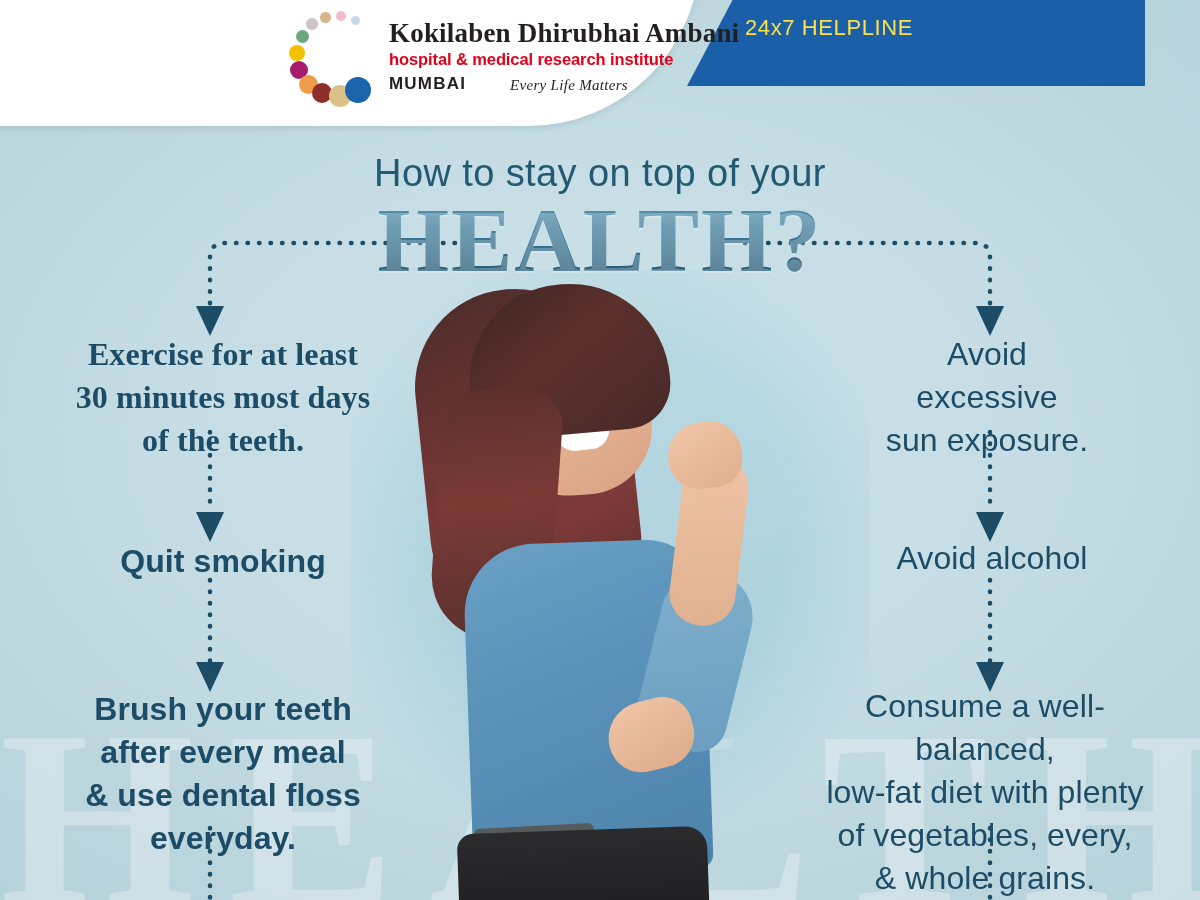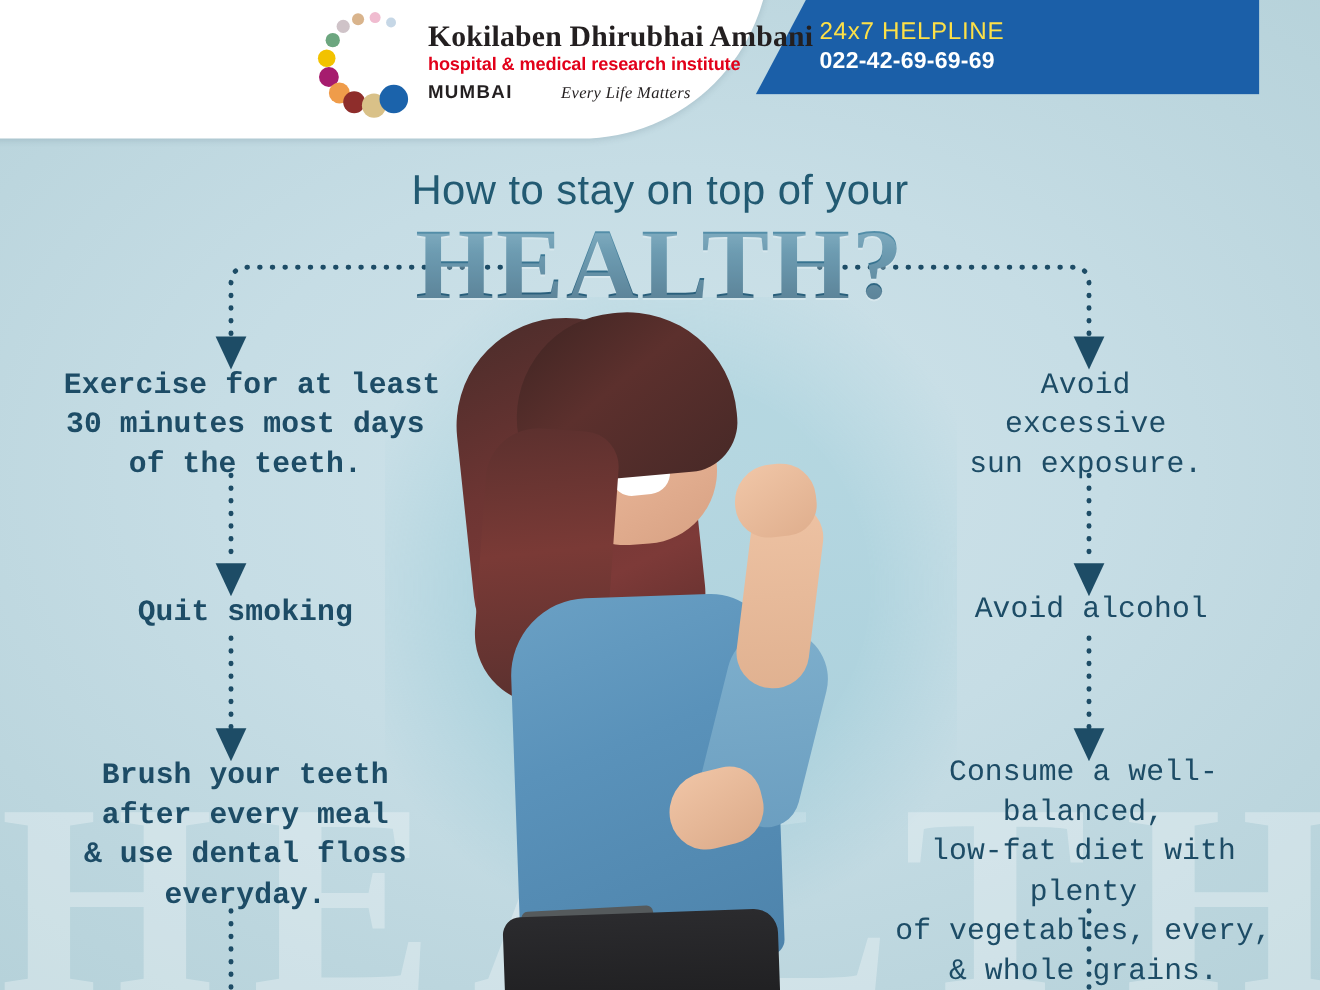--- a/index.html
+++ b/index.html
@@ -175,21 +175,21 @@
     background:linear-gradient(180deg,#6ba3bb 0%,#3d7b98 38%,#1d4f6b 100%);
     -webkit-background-clip:text;background-clip:text;
     -webkit-text-fill-color:transparent;color:#1d4f6b;
     text-shadow:0 2px 0 rgba(255,255,255,.25);
   }
   
   .svg-layer{position:absolute;inset:0;width:1200px;height:900px;z-index:5;pointer-events:none;}
   
   .tip{
     position:absolute;z-index:7;text-align:center;
-    color:#1d4c66;font-size:27px;line-height:1.34;letter-spacing:.1px;font-family:Liberation Mono, monospace;
+    color:#1d4c66;font-size:32px;line-height:1.34;letter-spacing:.1px;
   }
   .tip.l1{left:58px;top:333px;width:330px;}
   .tip.l2{left:78px;top:537px;width:290px;}
   .tip.l3{left:68px;top:688px;width:310px;}
   .tip.r1{left:862px;top:333px;width:250px;}
   .tip.r2{left:872px;top:537px;width:240px;}
   .tip.r3{left:800px;top:685px;width:370px;}
 </style>
 </head>
 <body>
@@ -271,21 +271,20 @@
       <div>Consume a well-balanced,</div>
       <div>low-fat diet with plenty</div>
       <div>of vegetables, every,</div>
       <div>&amp; whole grains.</div>
     </div>
 
   <div class="header-plate"></div>
 
   <div class="helpline">
     <div class="hl-1">24x7 HELPLINE</div>
-    <div class="hl-2">022-42-69-69-69</div>
   </div>
 
   <div class="logo-area">
     <div class="dots">
         <i style="width: 9px; height: 9px; background: rgb(198, 215, 230); left: 66.2789px; top: 12.1821px;"></i>
         <i style="width: 10px; height: 10px; background: rgb(240, 188, 208); left: 51.1811px; top: 7.21912px;"></i>
         <i style="width: 11px; height: 11px; background: rgb(217, 180, 140); left: 35.4745px; top: 8.04953px;"></i>
         <i style="width: 12px; height: 12px; background: rgb(207, 195, 200); left: 21.3735px; top: 14.4796px;"></i>
         <i style="width: 13px; height: 13px; background: rgb(108, 166, 127); left: 10.859px; top: 25.5px;"></i>
         <i style="width: 16px; height: 16px; background: rgb(242, 194, 0); left: 4.09744px; top: 41.2097px;"></i>

